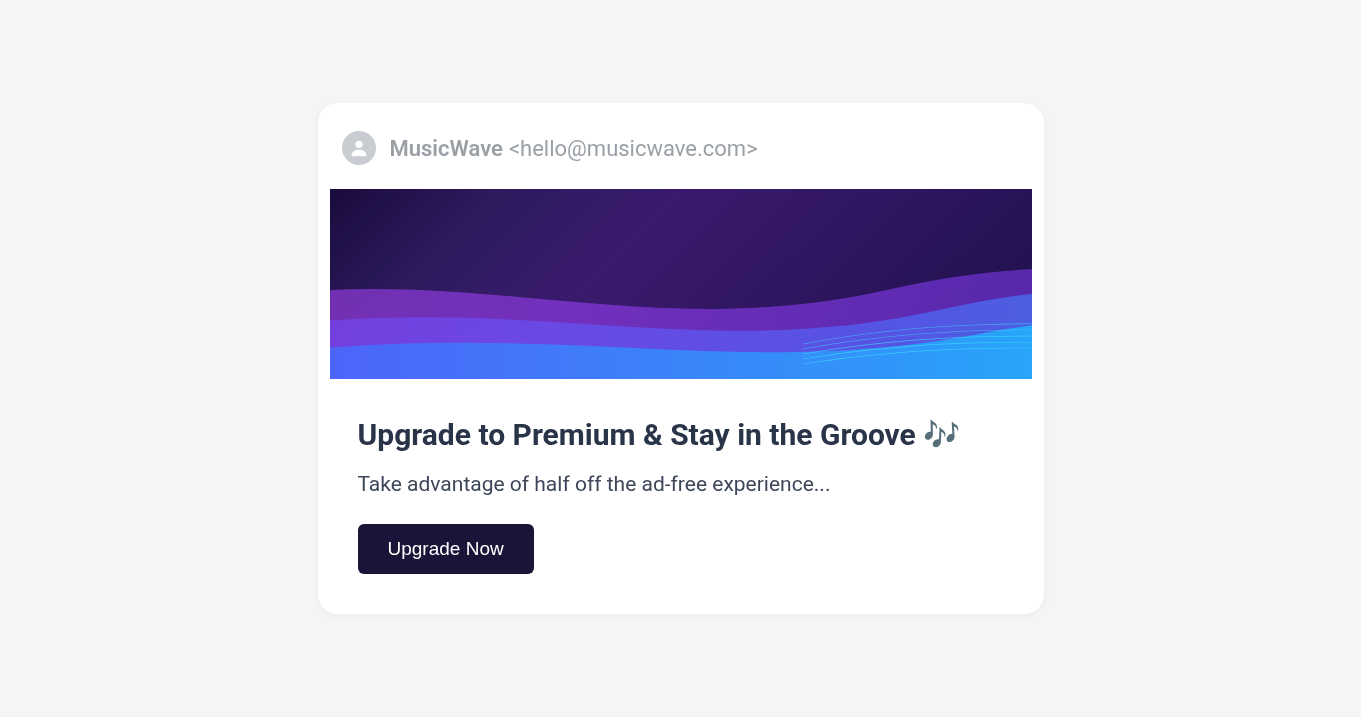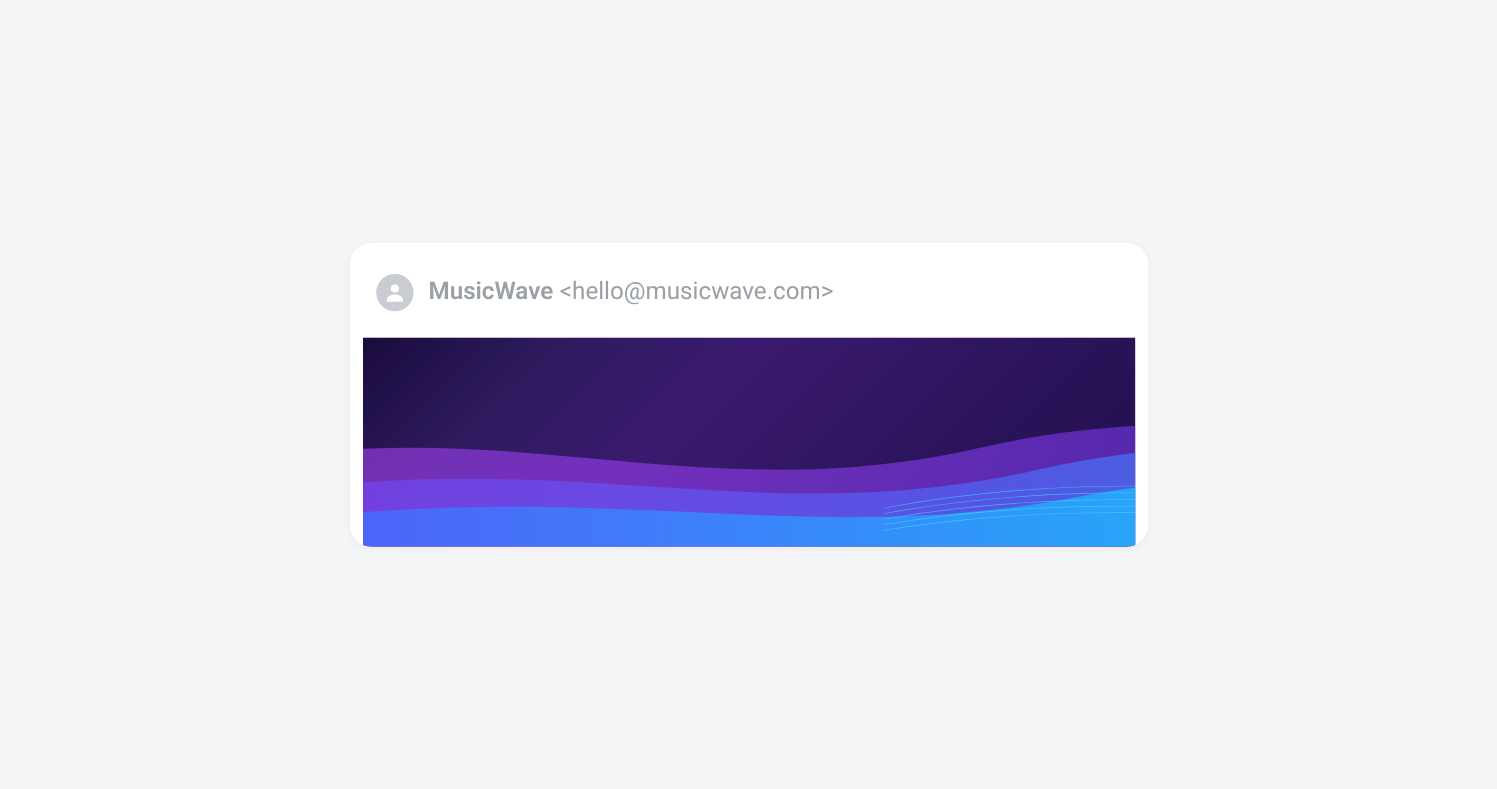--- a/index.html
+++ b/index.html
@@ -127,13 +127,18 @@
       <g stroke="#3de0ff" stroke-width="0.6" opacity="0.7" fill="none">
         <path d="M350,155 C500,105 600,170 800,120"></path>
         <path d="M350,160 C500,112 600,176 800,127"></path>
         <path d="M350,165 C500,119 600,182 800,134"></path>
         <path d="M350,170 C500,126 600,188 800,141"></path>
         <path d="M350,175 C500,133 600,192 800,148"></path>
       </g>
     </svg>
   </div>
 
+  <div class="content">
+    <h1 class="title">Upgrade to Premium &amp; Stay in the Groove 🎶</h1>
+    <p class="body-text">Take advantage of half off the ad-free experience...</p>
+    <button class="btn">Upgrade Now</button>
+  </div>
 </div>
 
 </body></html>

